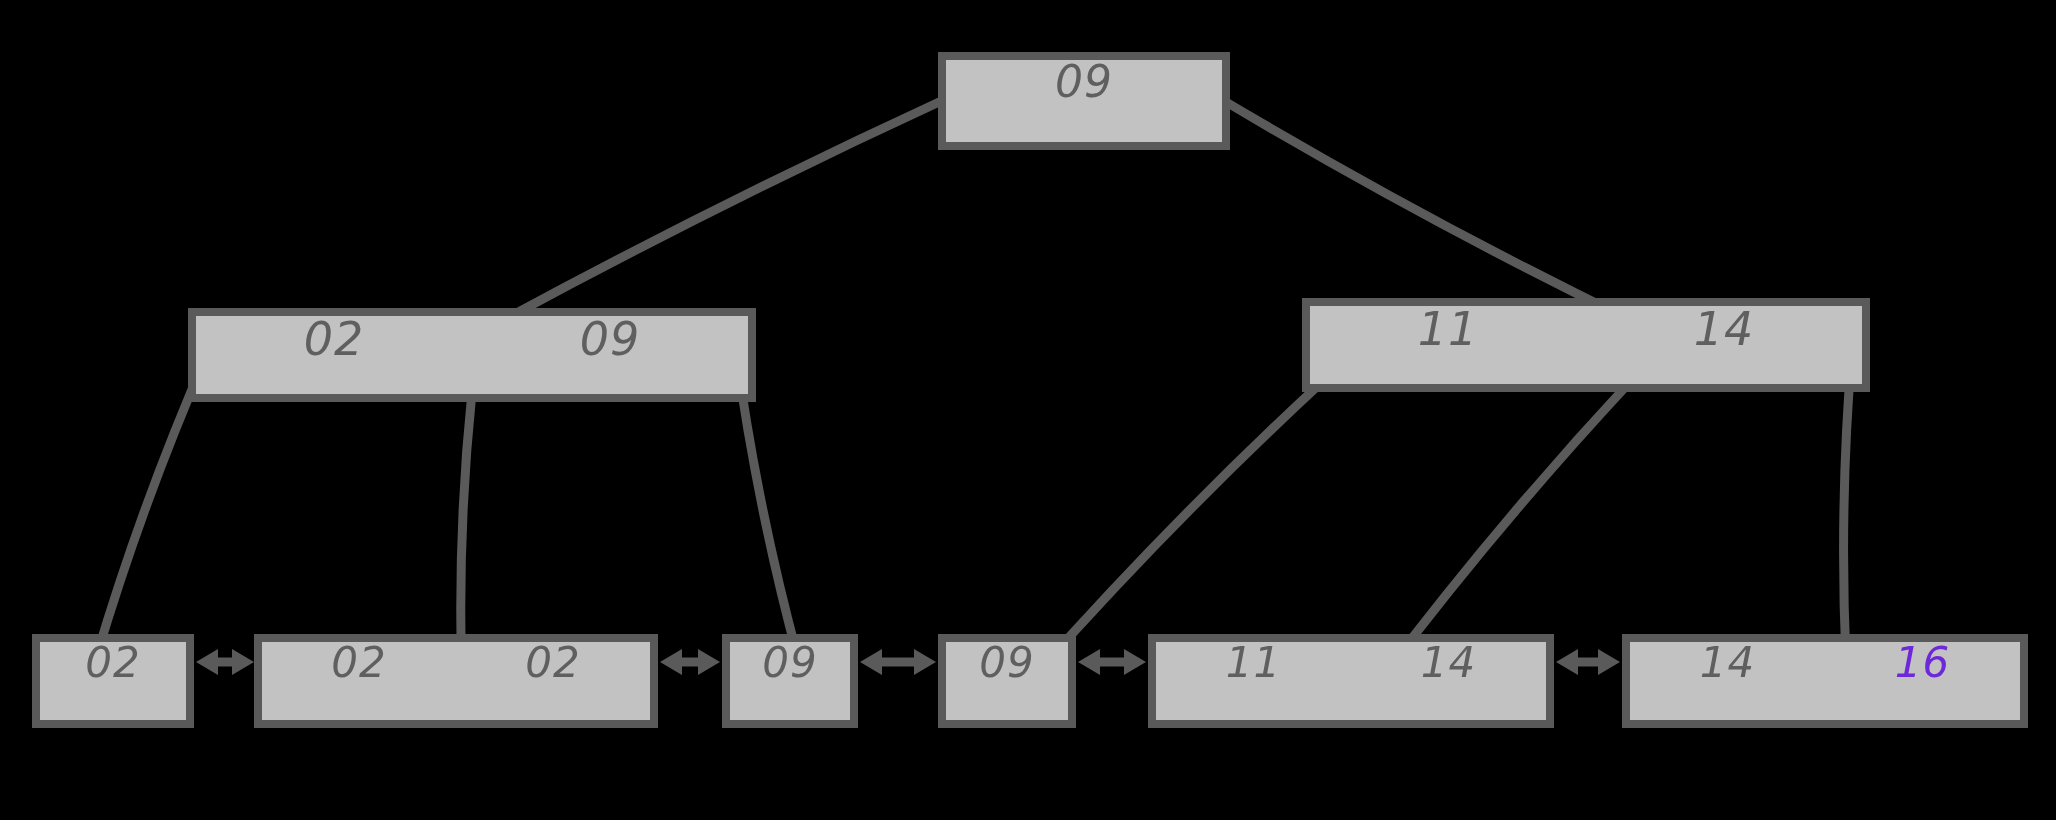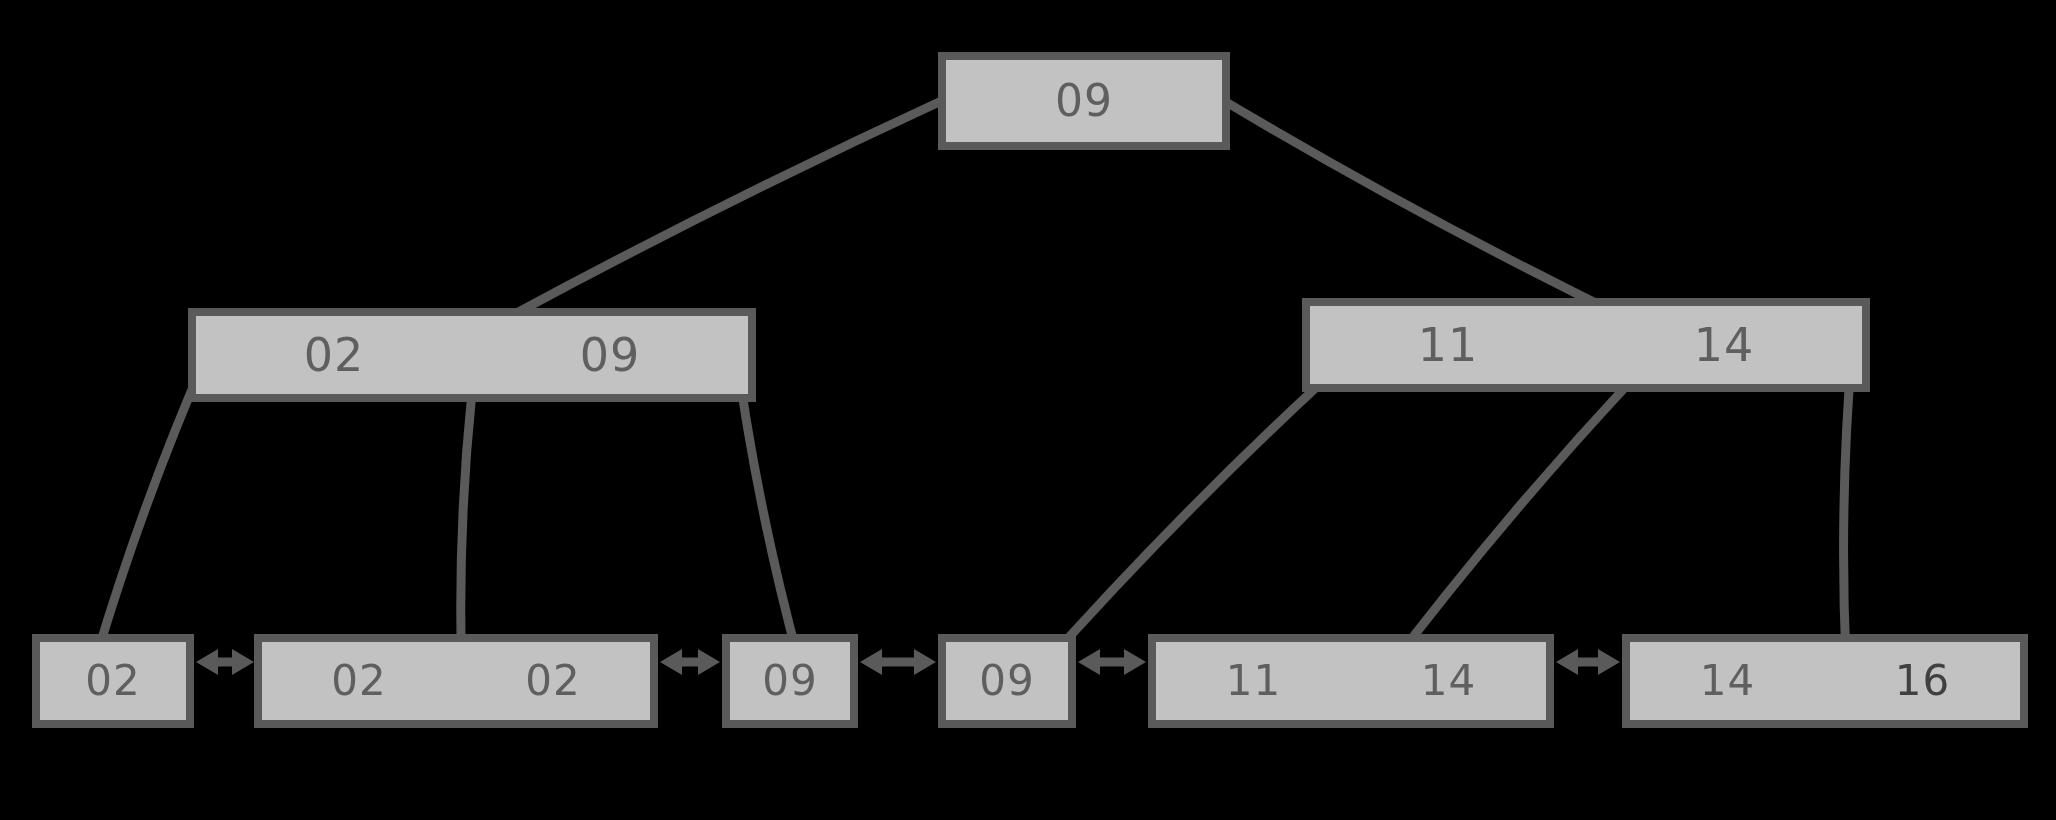--- a/index.html
+++ b/index.html
@@ -10,23 +10,24 @@
     overflow:hidden;
     font-family:"DejaVu Sans", sans-serif;
   }
   #edge-layer{position:absolute;left:0;top:0;width:2056px;height:820px;}
   .node{
     position:absolute;
     box-sizing:border-box;
     background:#c2c2c2;
     border:8px solid #5a5a5a;
     display:flex;
-    align-items:center;
+    align-items:flex-start;
     justify-content:space-around;
     z-index:5;
+    font-style:italic;
   }
   .node .key{
     color:#5f5f5f;
     font-size:44px;
     line-height:1;
     letter-spacing:1px;
     user-select:none;
   }
   .node.single{justify-content:center;}
   .node.single .key{font-size:42px;}
@@ -89,17 +90,17 @@
       </div>
       <div class="node leaf single" style="left: 938px; top: 634px; width: 138px; height: 94px; background: rgb(194, 194, 194); border-color: rgb(90, 90, 90);">
         <span class="key" style="color: rgb(95, 95, 95);">09</span>
       </div>
       <div class="node leaf" style="left: 1148px; top: 634px; width: 406px; height: 94px; background: rgb(194, 194, 194); border-color: rgb(90, 90, 90);">
         <span class="key" style="color: rgb(95, 95, 95);">11</span>
         <span class="key" style="color: rgb(95, 95, 95);">14</span>
       </div>
       <div class="node leaf" style="left: 1622px; top: 634px; width: 406px; height: 94px; background: rgb(194, 194, 194); border-color: rgb(90, 90, 90);">
         <span class="key" style="color: rgb(95, 95, 95);">14</span>
-        <span class="key" style="color: #404040;">16</span>
+        <span class="key" style="color: #6d28d9;">16</span>
       </div>
     </div>
 
 </div>
 
 </body></html>

